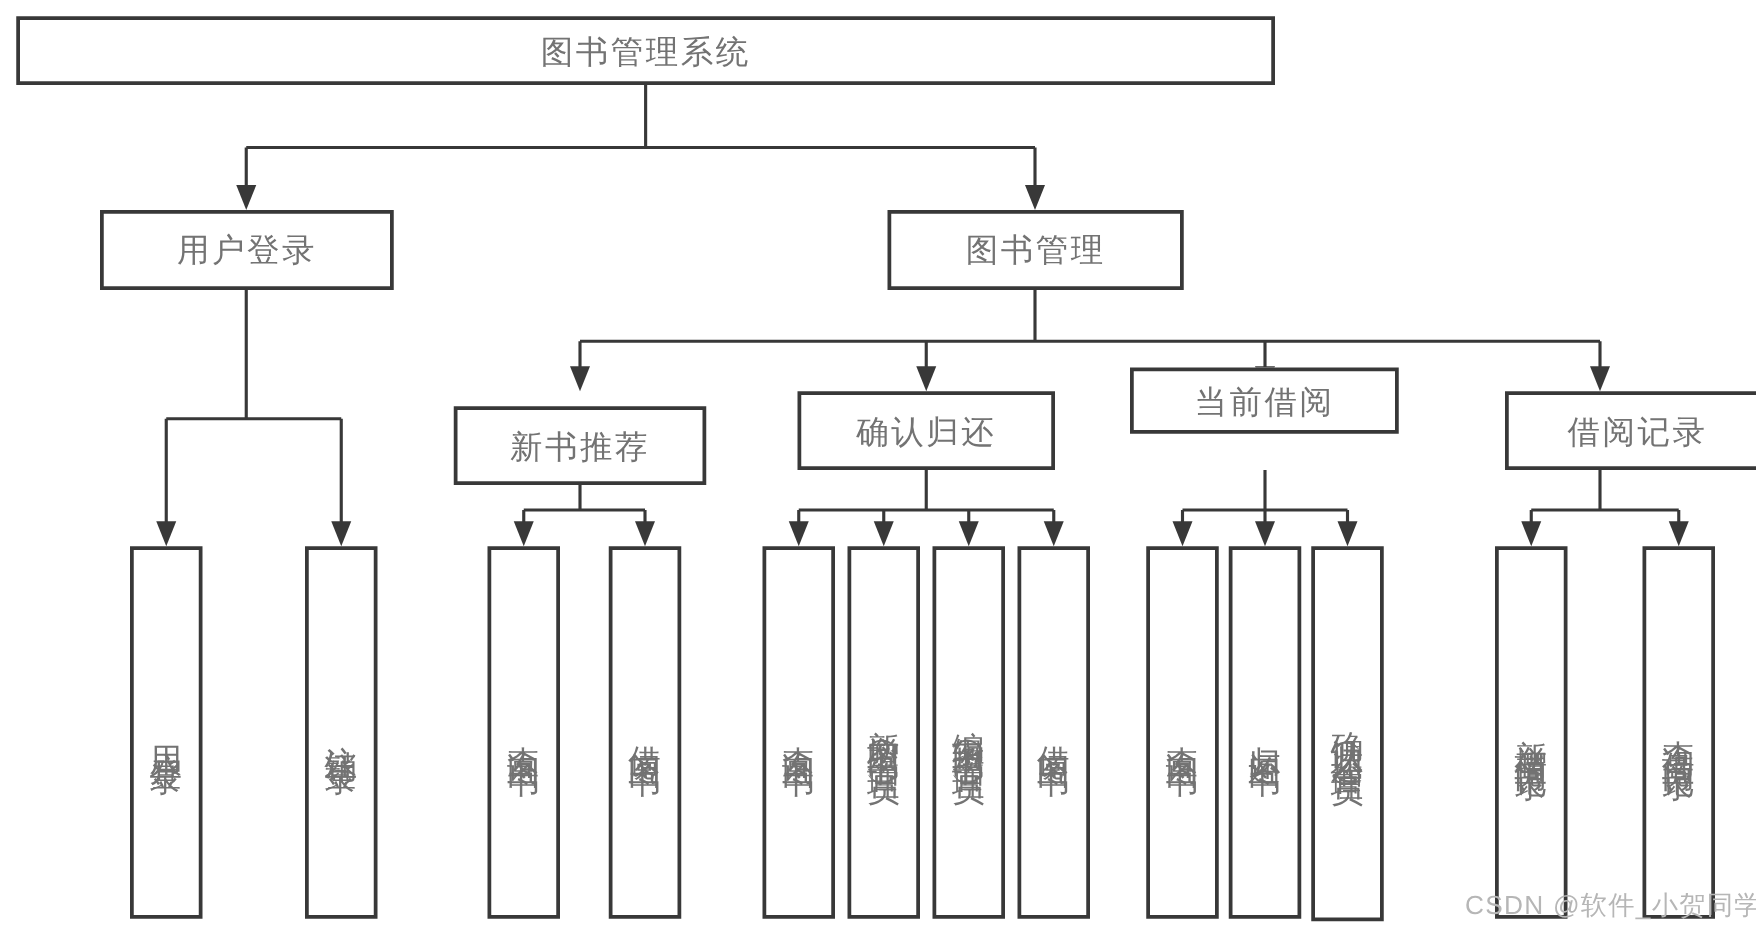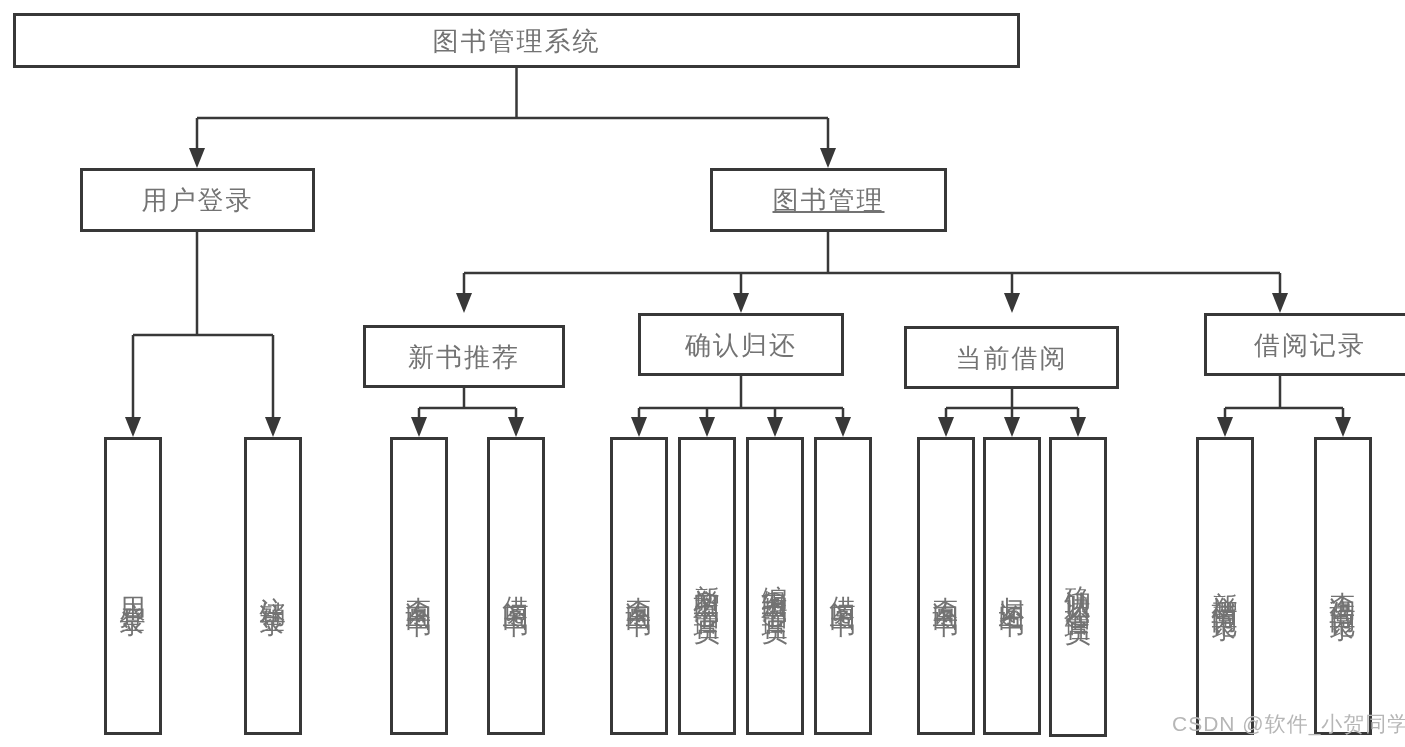--- a/index.html
+++ b/index.html
@@ -89,25 +89,25 @@
       <polygon points="1004,417 1020,417 1012,437"></polygon>
       <polygon points="1070,417 1086,417 1078,437"></polygon>
       <polygon points="1217,417 1233,417 1225,437"></polygon>
       <polygon points="1335,417 1351,417 1343,437"></polygon>
     </g>
   </svg>
 
   <div class="box" style="left:13px; top:13px; width:1007px; height:55px;">图书管理系统</div>
 
   <div class="box" style="left:80px; top:168px; width:235px; height:64px;">用户登录</div>
-  <div class="box" style="left:710px; top:168px; width:237px; height:64px;text-decoration:underline;">图书管理</div>
+  <div class="box" style="left:710px; top:168px; width:237px; height:64px;">图书管理</div>
 
   <div class="box" style="left:363px; top:325px; width:202px; height:63px;">新书推荐</div>
   <div class="box" style="left:638px; top:313px; width:206px; height:63px;">确认归还</div>
-  <div class="box" style="left:904px; top:326px; width:215px; height:63px;">当前借阅</div>
+  <div class="box" style="left:904px; top:294px; width:215px; height:53px;">当前借阅</div>
   <div class="box" style="left:1204px; top:313px; width:212px; height:63px;">借阅记录</div>
 
   <div class="box vbox" style="left:104px; top:437px; width:58px; height:298px;">用户登录</div>
   <div class="box vbox" style="left:244px; top:437px; width:58px; height:298px;">注销登录</div>
 
   <div class="box vbox" style="left:390px; top:437px; width:58px; height:298px;">查询图书</div>
   <div class="box vbox" style="left:487px; top:437px; width:58px; height:298px;">借阅图书</div>
 
   <div class="box vbox" style="left:610px; top:437px; width:58px; height:298px;">查询图书</div>
   <div class="box vbox" style="left:678px; top:437px; width:58px; height:298px;">新增图书（管理员）</div>

